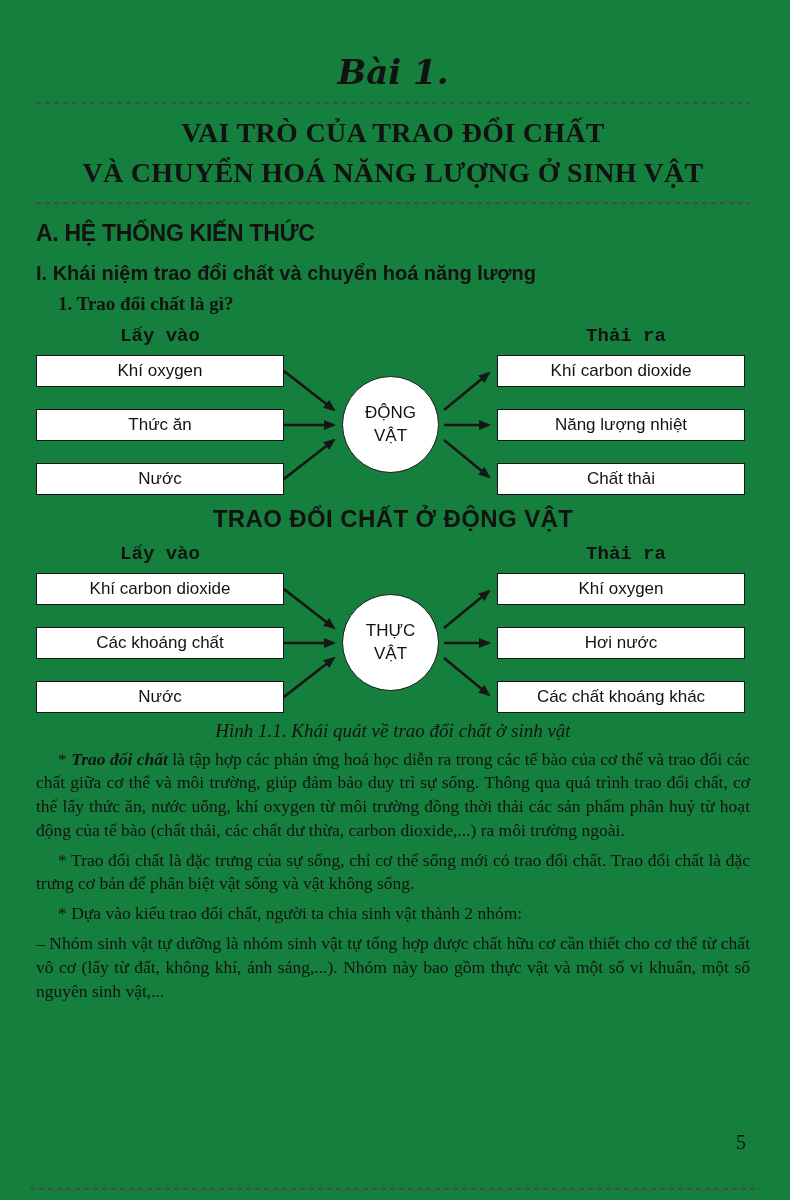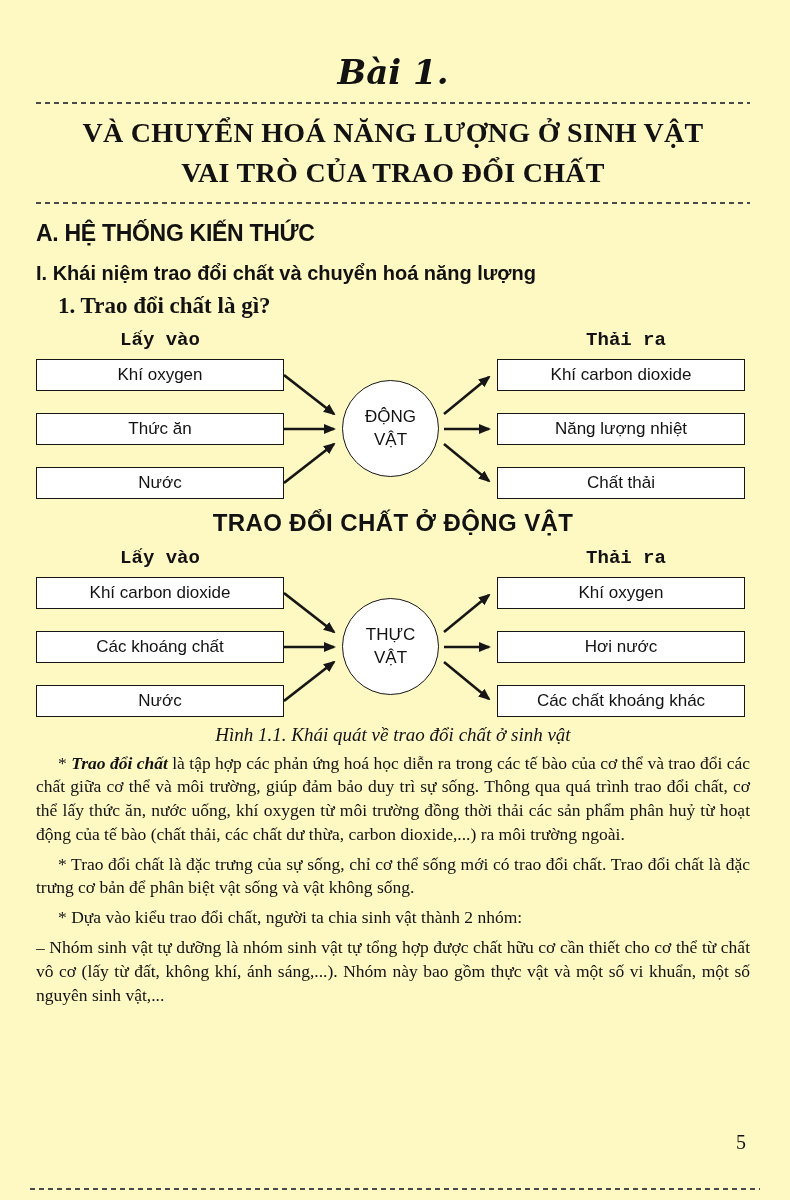--- a/index.html
+++ b/index.html
@@ -1,21 +1,21 @@
 <!DOCTYPE html>
 <html><head>
 <meta charset="utf-8">
 <style>
   * { margin:0; padding:0; box-sizing:border-box; }
   html,body { background:#dcdcd8; }
   .page {
     position:relative;
     width:790px; height:1200px;
     margin:0 auto;
-    background:#fef9c3;
+    background:#15803d;
     color:#121212;
     font-family:"Liberation Serif", serif;
     padding:0 40px 0 36px;
     overflow:hidden;
   }
   .lesson-label {
     margin-top:52px;
     text-align:center;
     font-family:"DejaVu Serif", serif;
     font-style:italic;
@@ -47,21 +47,21 @@
   .heading-i {
     margin-top:15px;
     font-family:"Liberation Sans", sans-serif;
     font-weight:700;
     font-size:20px;
   }
   .heading-1 {
     margin-top:8px;
     margin-left:22px;
     font-weight:700;
-    font-size:23px;
+    font-size:19px;
   }
   
   .diagram { margin-top:10px; }
   .dia-labels { display:flex; align-items:center; }
   .dia-labels .spacer { flex:1; }
   .dia-label {
     width:248px;
     text-align:center;
     font-family:Liberation Mono, monospace;
     font-weight:700;
@@ -134,22 +134,22 @@
 </style>
 </head>
 <body>
 
 <div class="page">
 
   <div class="lesson-label">Bài 1.</div>
   <div class="dotline top"></div>
 
   <div class="main-title">
+    <div>VAI TRÒ CỦA TRAO ĐỔI CHẤT</div>
     <div>VÀ CHUYỂN HOÁ NĂNG LƯỢNG Ở SINH VẬT</div>
-    <div>VAI TRÒ CỦA TRAO ĐỔI CHẤT</div>
   </div>
   <div class="dotline under-title"></div>
 
   <div class="section-a">A. HỆ THỐNG KIẾN THỨC</div>
   <div class="heading-i">I. Khái niệm trao đổi chất và chuyển hoá năng lượng</div>
   <div class="heading-1">1. Trao đổi chất là gì?</div>
 
   <div class="diagram">
     <div class="dia-labels">
       <span class="dia-label">Lấy vào</span>

